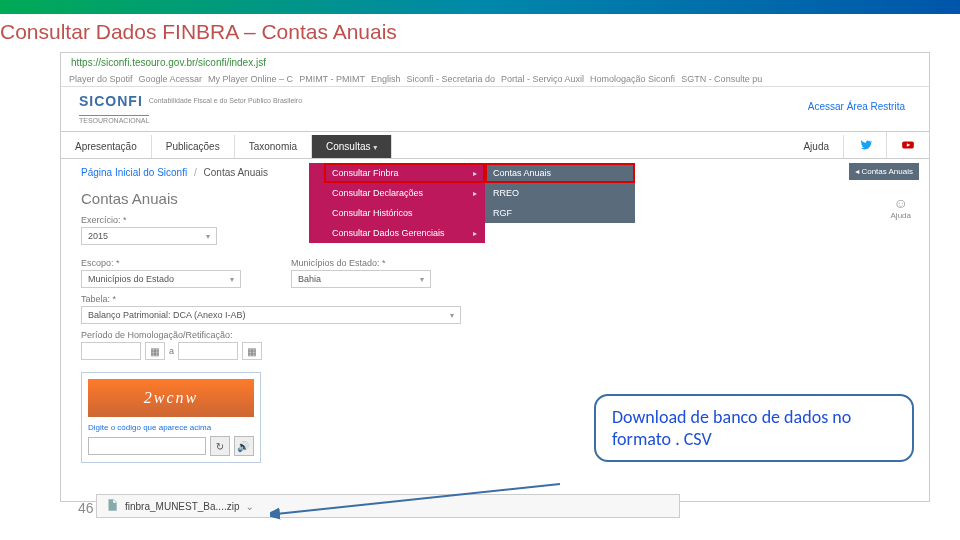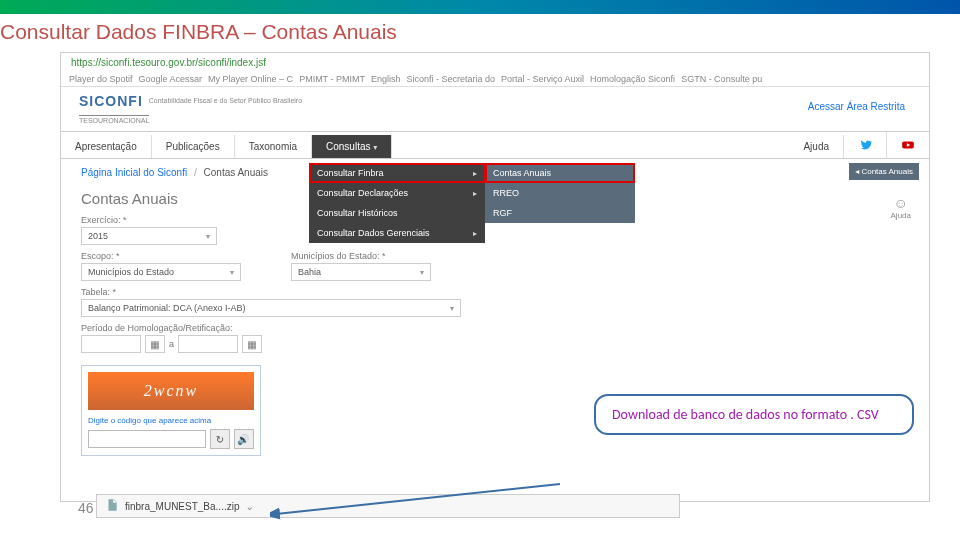--- a/index.html
+++ b/index.html
@@ -14,50 +14,50 @@
   .logo { font-size: 14px; color: #3a6ea5; font-weight: bold; letter-spacing: 1px; }
   .tagline { font-size: 7px; color: #888; margin-left: 6px; line-height: 1.1; }
   .tesouro { position: absolute; left: 18px; top: 28px; font-size: 7px; color: #888; border-top: 1px solid #888; padding-top: 1px; }
   .restrita { position: absolute; right: 24px; top: 14px; color: #1a73e8; font-size: 10px; }
   .menubar { display: flex; align-items: flex-end; border-top: 1px solid #ccc; border-bottom: 1px solid #ccc; margin-top: 16px; font-size: 10px; }
   .menubar .mi { padding: 6px 14px; color: #444; border-right: 1px solid #ddd; }
   .menubar .mi.active { background: #404040; color: #fff; }
   .menubar .spacer { flex: 1; }
   .menubar .mi.last { border-right: none; }
   .icon { width: 14px; height: 14px; display: inline-block; vertical-align: middle; }
-  .submenu { position: absolute; left: 248px; top: 110px; background: #404040; color: #fff; font-size: 9px; width: 176px; z-index: 5; }
+  .submenu { position: absolute; left: 248px; top: 110px; background: #be185d; color: #fff; font-size: 9px; width: 176px; z-index: 5; padding-left: 15px; }
   .submenu .smi { padding: 5px 8px; display: flex; justify-content: space-between; align-items: center; }
   .submenu .smi.hot { outline: 2px solid #d00; outline-offset: -2px; }
   .flymenu { position: absolute; left: 424px; top: 110px; background: #5a6b7b; color: #fff; font-size: 9px; width: 150px; z-index: 5; }
   .flymenu .smi { padding: 5px 8px; }
   .flymenu .smi.hot { outline: 2px solid #d00; outline-offset: -2px; }
   .caret { font-size: 8px; color: #cfd8df; }
   .crumb { padding: 8px 20px; font-size: 10px; }
   .crumb a { color: #1a73e8; text-decoration: none; }
   .crumb .sep { color: #aaa; margin: 0 4px; }
   .sidebadge { position: absolute; right: 10px; top: 110px; background: #5a6b7b; color: #fff; font-size: 8px; padding: 4px 6px; }
   .ajuda { position: absolute; right: 18px; top: 142px; text-align: center; font-size: 8px; color: #888; }
   .ajuda .ic { display: block; font-size: 14px; color: #888; }
   .h2 { font-size: 15px; color: #7a7a7a; margin: 4px 20px 8px; font-weight: 400; }
   .form { margin: 0 20px; font-size: 9px; color: #777; }
   .lbl { margin: 6px 0 2px; }
   .sel { display: inline-flex; align-items: center; justify-content: space-between; height: 18px; border: 1px solid #ccc; background: #fff; padding: 0 6px; font-size: 9px; color: #555; }
   .sel .dc { color: #999; font-size: 8px; margin-left: 6px; }
-  .row { display: flex; gap: 50px; }
+  .row { display: flex; gap: 50px; margin-top: 7px; }
   .col { display: flex; flex-direction: column; }
   .datebox { display: inline-flex; align-items: center; gap: 4px; }
   .di { width: 60px; height: 18px; border: 1px solid #ccc; }
   .db { width: 20px; height: 18px; border: 1px solid #ccc; display: inline-flex; align-items: center; justify-content: center; font-size: 10px; color: #777; }
   .captcha { margin: 10px 20px; width: 180px; border: 1px solid #bfcde0; padding: 6px; }
   .cap-img { height: 38px; background: linear-gradient(180deg,#ff7a2a,#c63); display: flex; align-items: center; justify-content: center; color: #fff; font-style: italic; font-family: cursive; font-size: 16px; letter-spacing: 2px; }
   .cap-lbl { font-size: 8px; color: #1a73e8; margin: 6px 0 4px; }
   .cap-row { display: flex; gap: 4px; align-items: center; }
   .cap-in { flex: 1; height: 18px; border: 1px solid #bbb; }
   .cap-btn { width: 20px; height: 20px; border: 1px solid #bbb; background: #eee; display: inline-flex; align-items: center; justify-content: center; font-size: 10px; }
-  .callout { position: absolute; right: 46px; top: 394px; width: 320px; border: 2px solid #3a6ea5; border-radius: 14px; padding: 10px 16px; background: #fff; font-size: 14px; color: #a21caf; font-family: Calibri, Arial, sans-serif; z-index: 10; }
+  .callout { position: absolute; right: 46px; top: 394px; width: 320px; border: 2px solid #3a6ea5; border-radius: 14px; padding: 10px 16px; background: #fff; font-size: 18px; color: #1d4ed8; font-family: Calibri, Arial, sans-serif; z-index: 10; }
   .arrow { position: absolute; left: 270px; top: 480px; z-index: 9; }
   .dlbar { position: absolute; left: 96px; bottom: 22px; right: 280px; height: 24px; border: 1px solid #ccc; background: #f7f7f7; display: flex; align-items: center; gap: 6px; padding: 0 8px; font-size: 10px; color: #444; }
   .dlbar .chev { color: #888; }
   .pg { position: absolute; left: 78px; bottom: 24px; color: #8a8a8a; font-size: 14px; z-index: 11; }
 </style>
 </head>
 <body>
 
 <div class="slide-top"></div>
 <div class="slide-title">Consultar Dados FINBRA – Contas Anuais</div>

